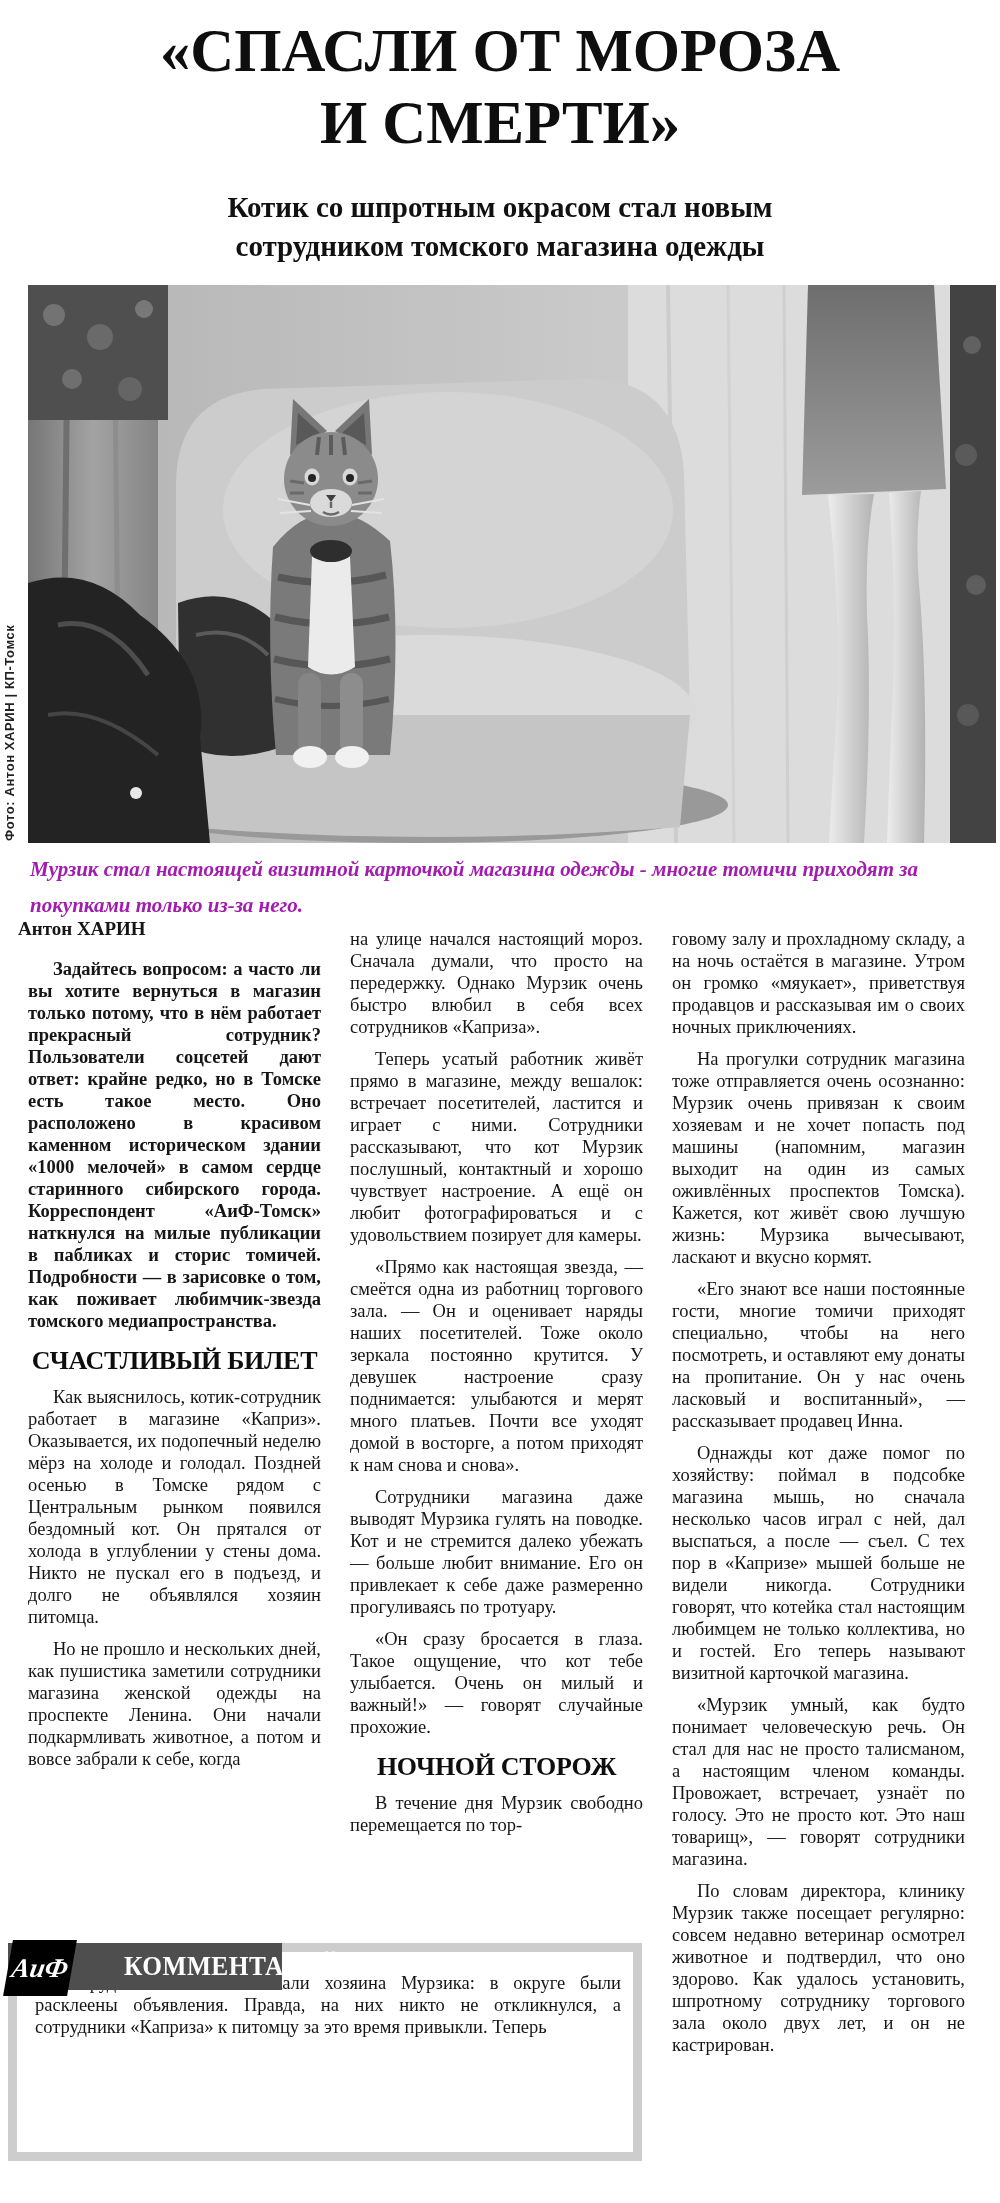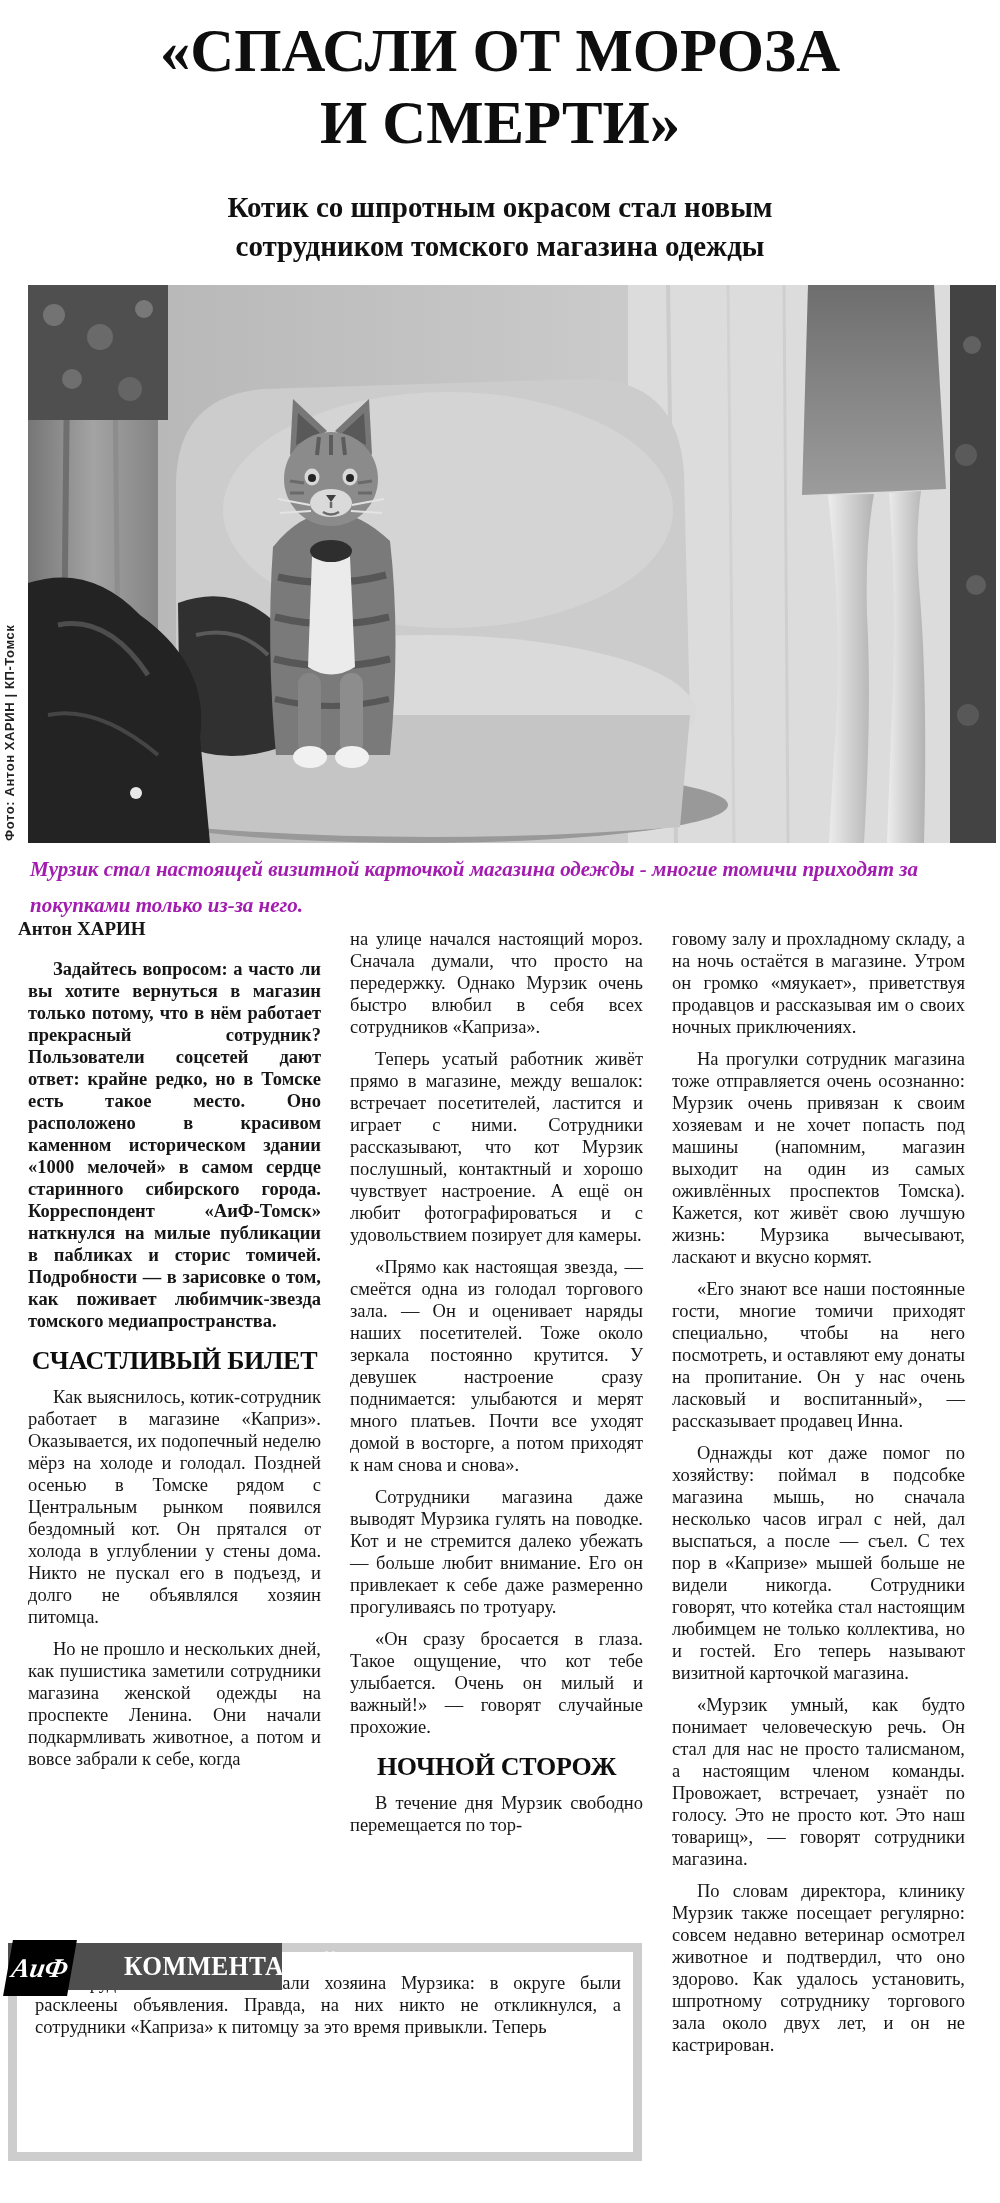--- a/index.html
+++ b/index.html
@@ -151,21 +151,21 @@
     <div class="col">
       <div class="byline">Антон ХАРИН</div>
       <p class="lead">Задайтесь вопросом: а часто ли вы хотите вернуться в магазин только потому, что в нём работает прекрасный сотрудник? Пользователи соцсетей дают ответ: крайне редко, но в Томске есть такое место. Оно расположено в красивом каменном историческом здании «1000 мелочей» в самом сердце старинного сибирского города. Корреспондент «АиФ-Томск» наткнулся на милые публикации в пабликах и сторис томичей. Подробности — в зарисовке о том, как поживает любимчик-звезда томского медиапространства.</p>
       <h2 class="sec">СЧАСТЛИВЫЙ БИЛЕТ</h2>
       <p>Как выяснилось, котик-сотрудник работает в магазине «Каприз». Оказывается, их подопечный неделю мёрз на холоде и голодал. Поздней осенью в Томске рядом с Центральным рынком появился бездомный кот. Он прятался от холода в углублении у стены дома. Никто не пускал его в подъезд, и долго не объявлялся хозяин питомца.</p>
       <p>Но не прошло и нескольких дней, как пушистика заметили сотрудники магазина женской одежды на проспекте Ленина. Они начали подкармливать животное, а потом и вовсе забрали к себе, когда</p>
     </div>
     <div class="col">
       <p class="cont">на улице начался настоящий мороз. Сначала думали, что просто на передержку. Однако Мурзик очень быстро влюбил в себя всех сотрудников «Каприза».</p>
       <p>Теперь усатый работник живёт прямо в магазине, между вешалок: встречает посетителей, ластится и играет с ними. Сотрудники рассказывают, что кот Мурзик послушный, контактный и хорошо чувствует настроение. А ещё он любит фотографироваться и с удовольствием позирует для камеры.</p>
-      <p>«Прямо как настоящая звезда, — смеётся одна из голодал торгового зала. — Он и оценивает наряды наших посетителей. Тоже около зеркала постоянно крутится. У девушек настроение сразу поднимается: улыбаются и мерят много платьев. Почти все уходят домой в восторге, а потом приходят к нам снова и снова».</p>
+      <p>«Прямо как настоящая звезда, — смеётся одна из работниц торгового зала. — Он и оценивает наряды наших посетителей. Тоже около зеркала постоянно крутится. У девушек настроение сразу поднимается: улыбаются и мерят много платьев. Почти все уходят домой в восторге, а потом приходят к нам снова и снова».</p>
       <p>Сотрудники магазина даже выводят Мурзика гулять на поводке. Кот и не стремится далеко убежать — больше любит внимание. Его он привлекает к себе даже размеренно прогуливаясь по тротуару.</p>
       <p>«Он сразу бросается в глаза. Такое ощущение, что кот тебе улыбается. Очень он милый и важный!» — говорят случайные прохожие.</p>
       <h2 class="sec">НОЧНОЙ СТОРОЖ</h2>
       <p>В течение дня Мурзик свободно перемещается по тор-</p>
     </div>
     <div class="col">
       <p class="cont">говому залу и прохладному складу, а на ночь остаётся в магазине. Утром он громко «мяукает», приветствуя продавцов и рассказывая им о своих ночных приключениях.</p>
       <p>На прогулки сотрудник магазина тоже отправляется очень осознанно: Мурзик очень привязан к своим хозяевам и не хочет попасть под машины (напомним, магазин выходит на один из самых оживлённых проспектов Томска). Кажется, кот живёт свою лучшую жизнь: Мурзика вычесывают, ласкают и вкусно кормят.</p>
       <p>«Его знают все наши постоянные гости, многие томичи приходят специально, чтобы на него посмотреть, и оставляют ему донаты на пропитание. Он у нас очень ласковый и воспитанный», — рассказывает продавец Инна.</p>
       <p>Однажды кот даже помог по хозяйству: поймал в подсобке магазина мышь, но сначала несколько часов играл с ней, дал выспаться, а после — съел. С тех пор в «Капризе» мышей больше не видели никогда. Сотрудники говорят, что котейка стал настоящим любимцем не только коллектива, но и гостей. Его теперь называют визитной карточкой магазина.</p>

